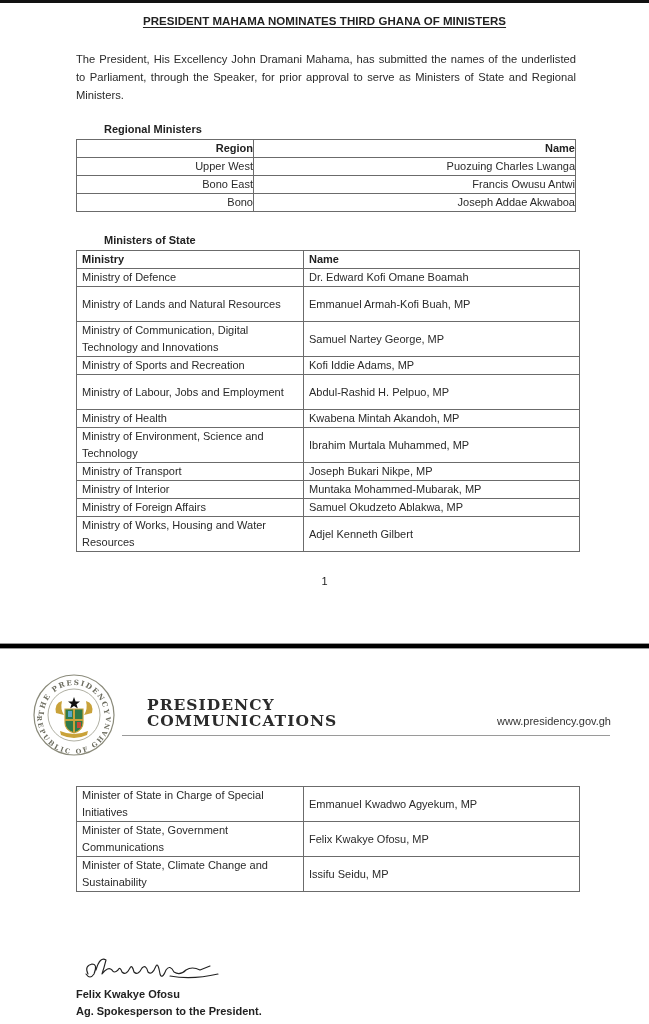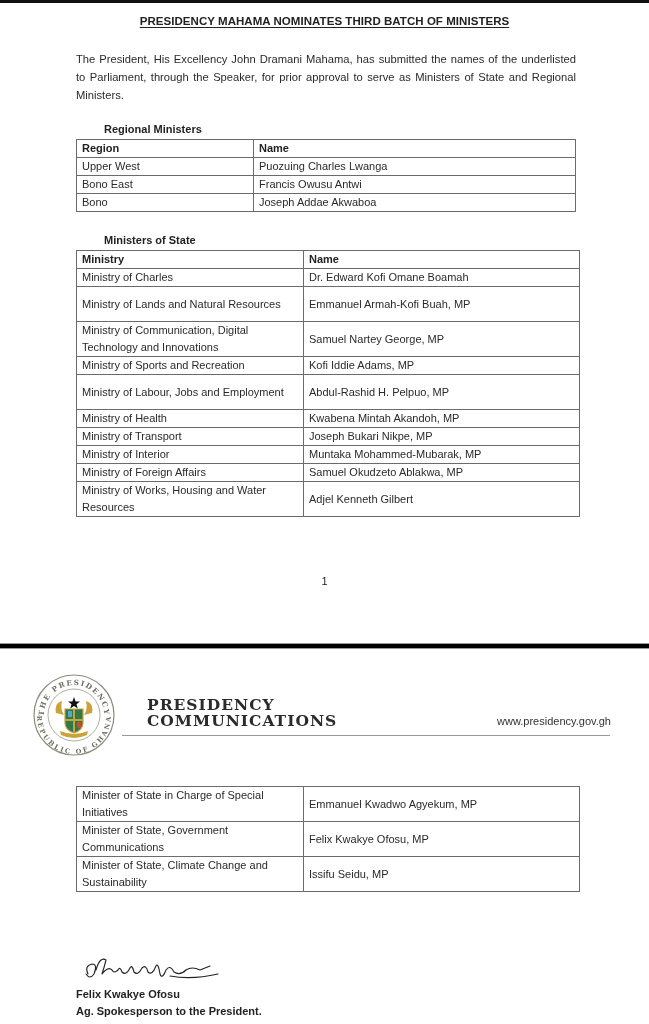--- a/index.html
+++ b/index.html
@@ -23,21 +23,21 @@
   .intro {
     position: absolute; left: 76px; top: 47px; width: 500px;
     font-size: 11.2px; line-height: 18px; color: #2a2a2a; text-align: justify;
   }
   .section-label { position: absolute; left: 76px; font-weight: bold; font-size: 11px; color: #222; padding-left: 28px; }
 
   table.doc { position: absolute; border-collapse: collapse; font-size: 11px; color: #2a2a2a; }
   table.doc td { border: 1px solid #6b6b6b; padding: 0 0 0 5px; vertical-align: middle; line-height: 17px; }
   table.doc tr.hdr td { font-weight: bold; color: #222; }
   .reg { left: 76px; top: 136px; width: 500px; }
-  .reg td { height: 17px; }
+  .reg td { height: 17px; text-align: right; }
   .reg td.c1 { width: 171px; }
   .mos { left: 76px; top: 247px; width: 504px; padding-left: 28px; }
   .mos td { height: 17px; }
   .mos td.c1 { width: 221px; }
   .mos tr.two td { height: 34px; }
   .page-num { position: absolute; left: 0; width: 649px; top: 572px; text-align: center; font-size: 11px; color: #222; }
 
   
   .emblem { position: absolute; left: 32px; top: 24px; width: 84px; height: 84px; }
   .brand { position: absolute; left: 123px; top: 48px; font-family: "DejaVu Serif", "Liberation Serif", serif;
@@ -51,21 +51,21 @@
   .signature { position: absolute; left: 82px; top: 303px; width: 150px; height: 34px; }
   .signer-name { position: absolute; left: 76px; top: 339px; font-weight: bold; font-size: 11px; color: #222; }
   .signer-title { position: absolute; left: 76px; top: 356px; font-weight: bold; font-size: 11px; color: #222; }
 </style>
 </head>
 <body>
 
 <div class="top-band"></div>
 
 <div class="page page1">
-  <div class="title"><span>PRESIDENCY MAHAMA NOMINATES THIRD BATCH OF MINISTERS</span></div>
+  <div class="title"><span>PRESIDENT MAHAMA NOMINATES THIRD GHANA OF MINISTERS</span></div>
   <p class="intro" style="margin:0">The President, His Excellency John Dramani Mahama, has submitted the names of the underlisted to Parliament, through the Speaker, for prior approval to serve as Ministers of State and Regional Ministers.</p>
 
   <div class="section-label" style="top:120px">Regional Ministers</div>
   <table class="doc reg">
     <tbody>
         <tr class="hdr">
       <td class="c1">Region</td>
       <td>Name</td>
     </tr>
     <tr>
@@ -84,21 +84,21 @@
     </table>
 
   <div class="section-label" style="top:231px">Ministers of State</div>
   <table class="doc mos">
     <tbody>
         <tr class="hdr">
       <td class="c1">Ministry</td>
       <td>Name</td>
     </tr>
     <tr>
-      <td class="c1">Ministry of Charles</td>
+      <td class="c1">Ministry of Defence</td>
       <td>Dr. Edward Kofi Omane Boamah</td>
     </tr>
     <tr class="two">
       <td class="c1">Ministry of Lands and Natural Resources</td>
       <td>Emmanuel Armah-Kofi Buah, MP</td>
     </tr>
     <tr class="two">
       <td class="c1">Ministry of Communication, Digital Technology and Innovations</td>
       <td>Samuel Nartey George, MP</td>
     </tr>
@@ -106,20 +106,24 @@
       <td class="c1">Ministry of Sports and Recreation</td>
       <td>Kofi Iddie Adams, MP</td>
     </tr>
     <tr class="two">
       <td class="c1">Ministry of Labour, Jobs and Employment</td>
       <td>Abdul-Rashid H. Pelpuo, MP</td>
     </tr>
     <tr>
       <td class="c1">Ministry of Health</td>
       <td>Kwabena Mintah Akandoh, MP</td>
+    </tr>
+    <tr class="two">
+      <td class="c1">Ministry of Environment, Science and Technology</td>
+      <td>Ibrahim Murtala Muhammed, MP</td>
     </tr>
     <tr>
       <td class="c1">Ministry of Transport</td>
       <td>Joseph Bukari Nikpe, MP</td>
     </tr>
     <tr>
       <td class="c1">Ministry of Interior</td>
       <td>Muntaka Mohammed-Mubarak, MP</td>
     </tr>
     <tr>

